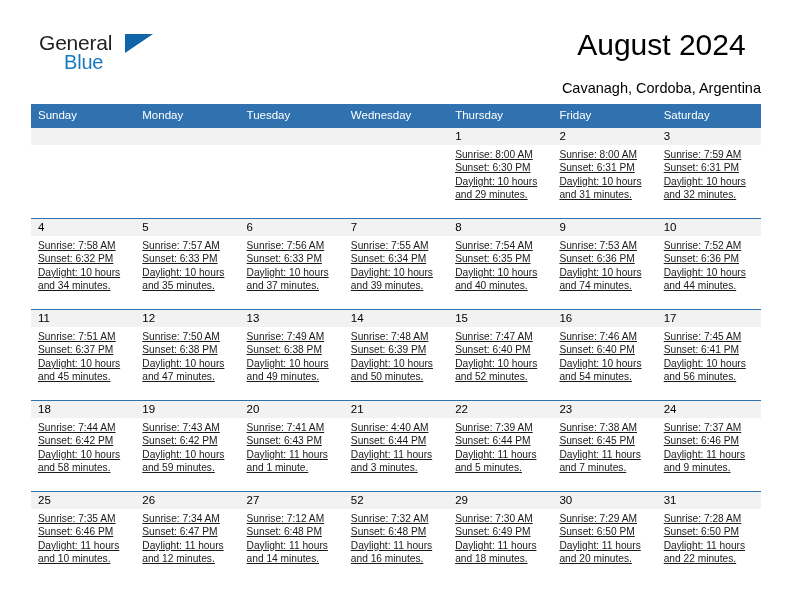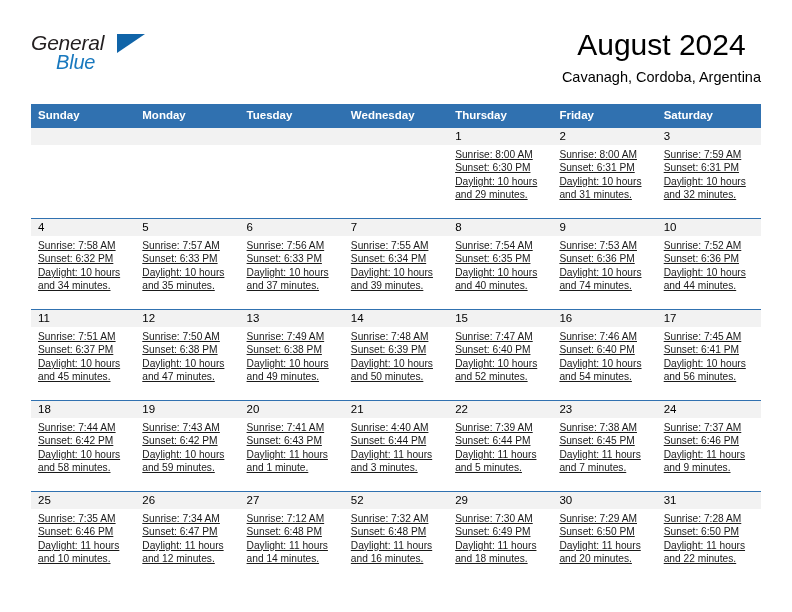--- a/index.html
+++ b/index.html
@@ -24,25 +24,24 @@
   
   .header {
     position: absolute;
     left: 31px;
     top: 26px;
     width: 730px;
     height: 72px;
   }
   .brand {
     position: absolute;
-    left: 0;
+    left: 8px;
     top: 5px;
     width: 200px;
     height: 60px;
-    font-style: italic;
   }
   .brand-general {
     position: absolute;
     left: 0;
     top: 0;
     font-size: 21px;
     letter-spacing: -0.2px;
     color: #231f20;
     font-family: "Liberation Sans", sans-serif;
   }
@@ -75,39 +74,39 @@
     font-size: 30px;
     color: #000000;
     line-height: 38px;
     white-space: nowrap;
   }
   .location-sub {
     font-size: 14.5px;
     color: #000000;
     line-height: 22px;
     white-space: nowrap;
-    margin-top: 2px;
+    margin-top: 13px;
   }
 
   
   .calendar {
     position: absolute;
     left: 31px;
     top: 104px;
     width: 730px;
     border-collapse: collapse;
     table-layout: fixed;
   }
   .calendar col { width: 104.28px; }
 
   thead th {
     background: #3071b0;
     color: #ffffff;
     font-size: 11.5px;
-    font-weight: bold;
+    font-weight: normal;
     text-align: left;
     padding: 5px 0 6px 7px;
     height: 13px;
     line-height: 13px;
   }
 
   tbody td {
     vertical-align: top;
     padding: 0;
     height: 90px;

